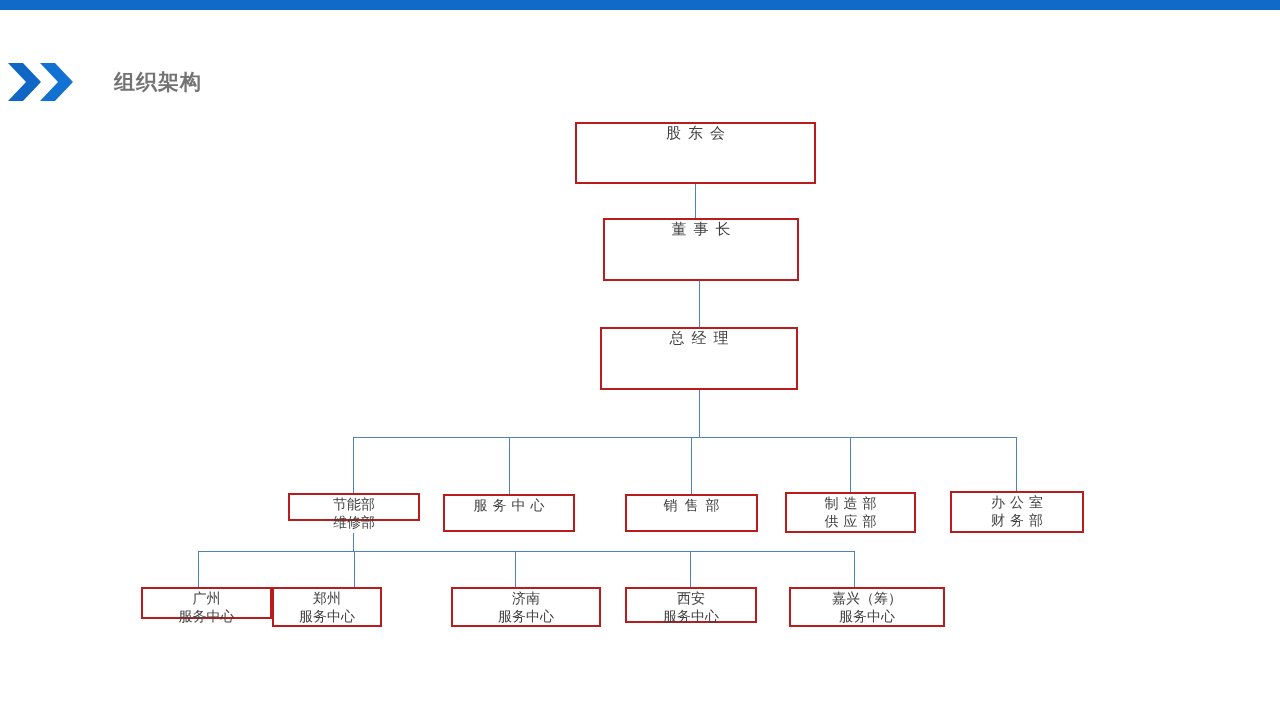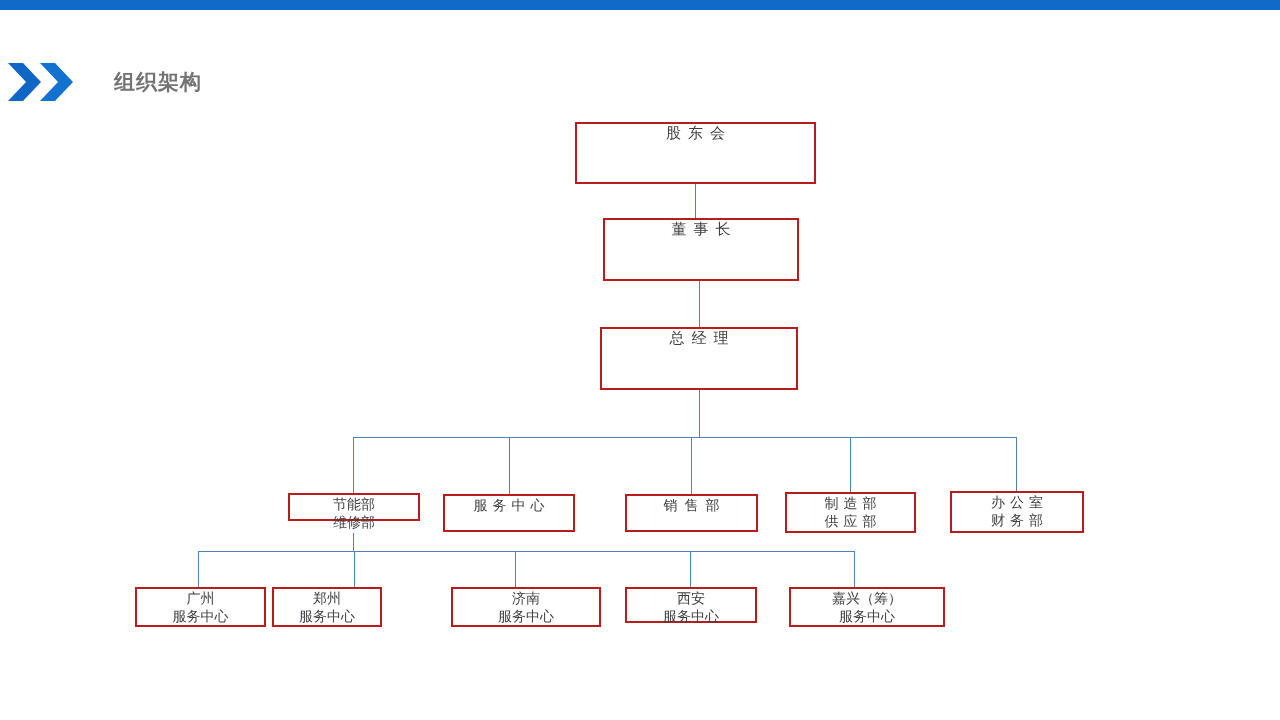--- a/index.html
+++ b/index.html
@@ -104,21 +104,21 @@
     </div>
     <div class="node" style="left:950px;top:491px;width:134px;height:42px">
       <span class="spaced2">办公室</span>
       <span class="spaced2">财务部</span>
     </div>
     <div class="node" style="left:785px;top:492px;width:131px;height:41px">
       <span class="spaced2">制造部</span>
       <span class="spaced2">供应部</span>
     </div>
 
-    <div class="node" style="left:135px;top:587px;width:131px;height:40px">
+    <div class="node" style="left:141px;top:587px;width:131px;height:32px">
       <span>广州</span>
       <span>服务中心</span>
     </div>
     <div class="node" style="left:272px;top:587px;width:110px;height:40px">
       <span>郑州</span>
       <span>服务中心</span>
     </div>
     <div class="node" style="left:451px;top:587px;width:150px;height:40px">
       <span>济南</span>
       <span>服务中心</span>

